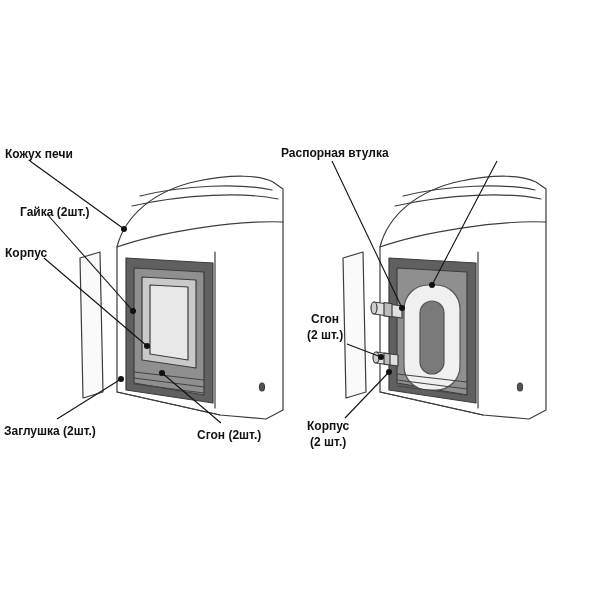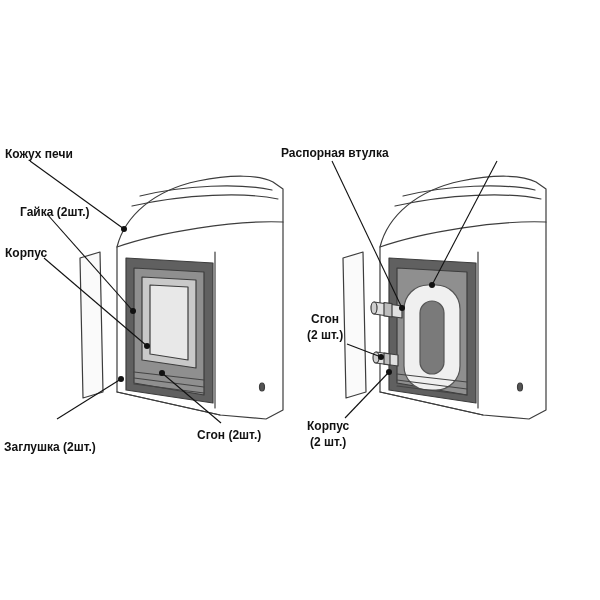--- a/index.html
+++ b/index.html
@@ -109,21 +109,21 @@
       <circle cx="389" cy="372" r="3"></circle>
     </g>
   </svg>
 
   <div class="label" style="left:5px;top:147px">Кожух печи</div>
 
   <div class="label" style="left:20px;top:205px">Гайка (2шт.)</div>
 
   <div class="label" style="left:5px;top:246px">Корпус</div>
 
-  <div class="label" style="left:4px;top:440px">Заглушка (2шт.)</div>
+  <div class="label" style="left:4px;top:424px">Заглушка (2шт.)</div>
 
   <div class="label" style="left:197px;top:428px">Сгон (2шт.)</div>
 
   <div class="label" style="left:281px;top:146px">Распорная втулка</div>
 
 
   <div class="label" style="left:307px;top:312px">
     <span>Сгон</span>
     <span>(2 шт.)</span>
   </div>

